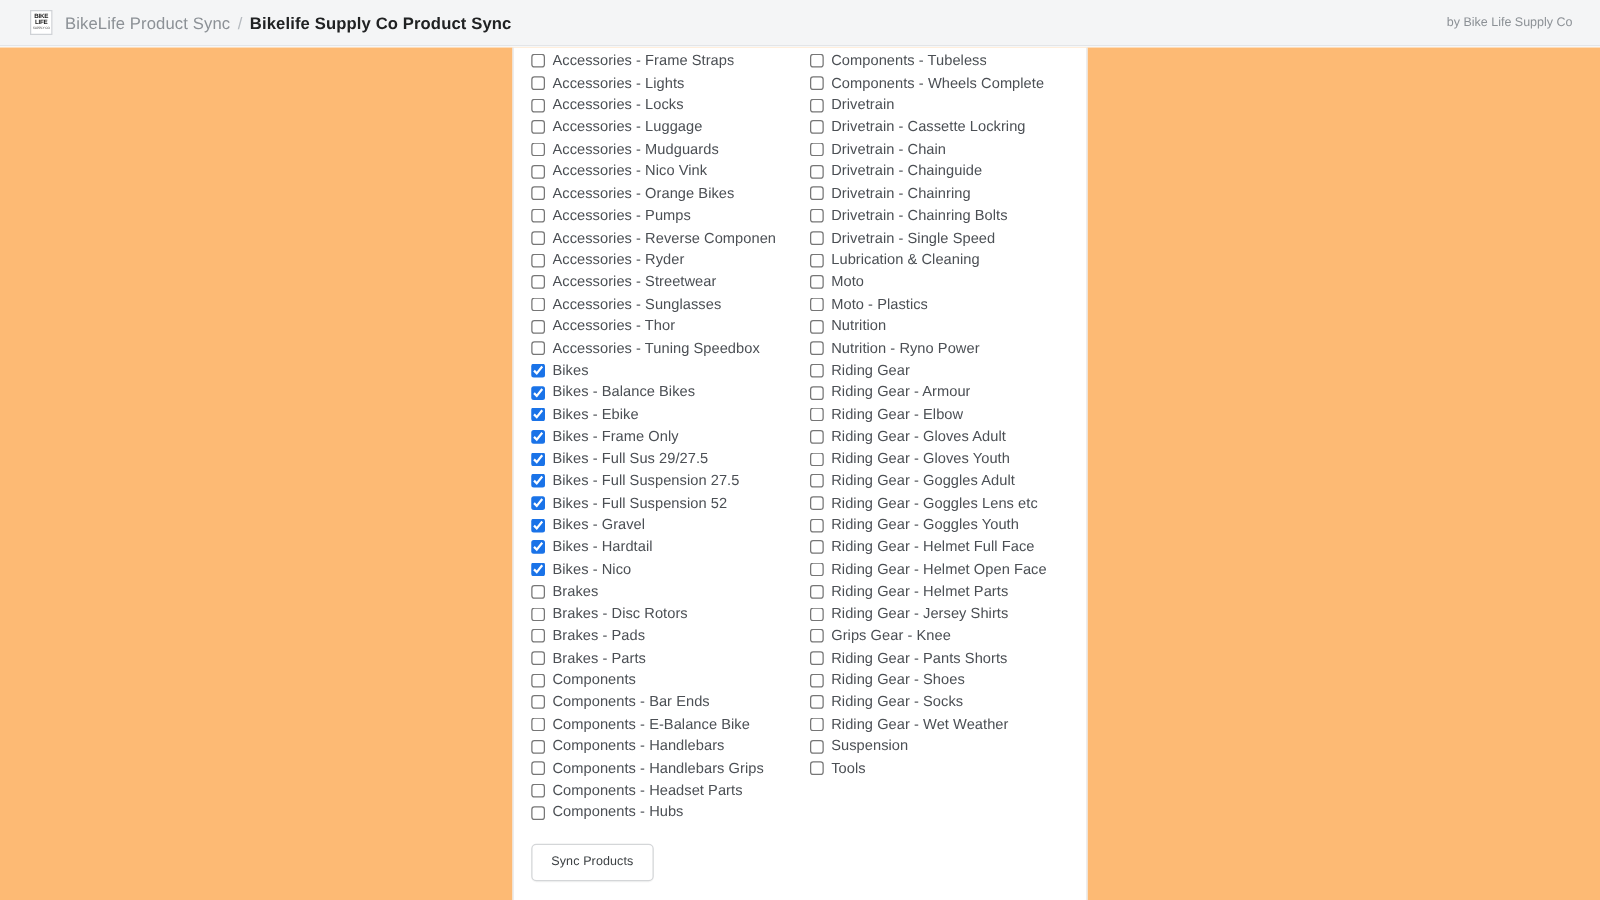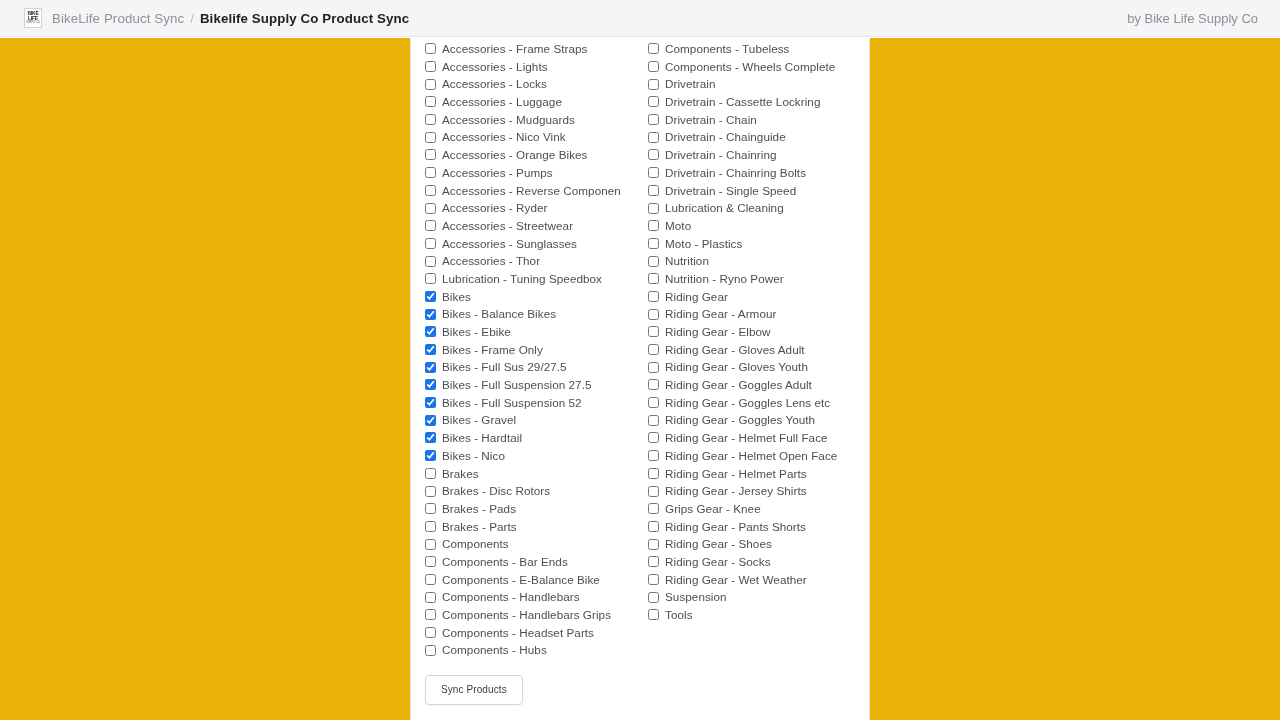--- a/index.html
+++ b/index.html
@@ -67,33 +67,33 @@
   }
   .crumb-current {
     font-size: 13.3px;
     color: #202223;
     font-weight: 700;
     letter-spacing: 0.1px;
     white-space: nowrap;
   }
   #topbar-right {
     margin-left: auto;
-    font-size: 13px;
+    font-size: 10px;
     color: #8c9196;
     padding-right: 8px;
     white-space: nowrap;
   }
 
   
   #page {
     position: absolute;
     left: 0; top: 38px;
     width: 1280px;
     height: 682px;
-    background: #eab308;
+    background: #fdba74;
   }
   #card {
     position: absolute;
     left: 410px;
     top: 0px;
     width: 460px;
     height: 682px;
     background: #ffffff;
     border-left: 1px solid #e6e7e9;
     border-right: 1px solid #e6e7e9;
@@ -226,21 +226,21 @@
           <div class="cbrow">
             <input type="checkbox" style="">
             <span class="cblabel">Accessories - Sunglasses</span>
           </div>
           <div class="cbrow">
             <input type="checkbox" style="">
             <span class="cblabel">Accessories - Thor</span>
           </div>
           <div class="cbrow">
             <input type="checkbox" style="">
-            <span class="cblabel">Lubrication - Tuning Speedbox</span>
+            <span class="cblabel">Accessories - Tuning Speedbox</span>
           </div>
           <div class="cbrow">
             <input type="checkbox" checked="" style="">
             <span class="cblabel">Bikes</span>
           </div>
           <div class="cbrow">
             <input type="checkbox" checked="" style="">
             <span class="cblabel">Bikes - Balance Bikes</span>
           </div>
           <div class="cbrow">

